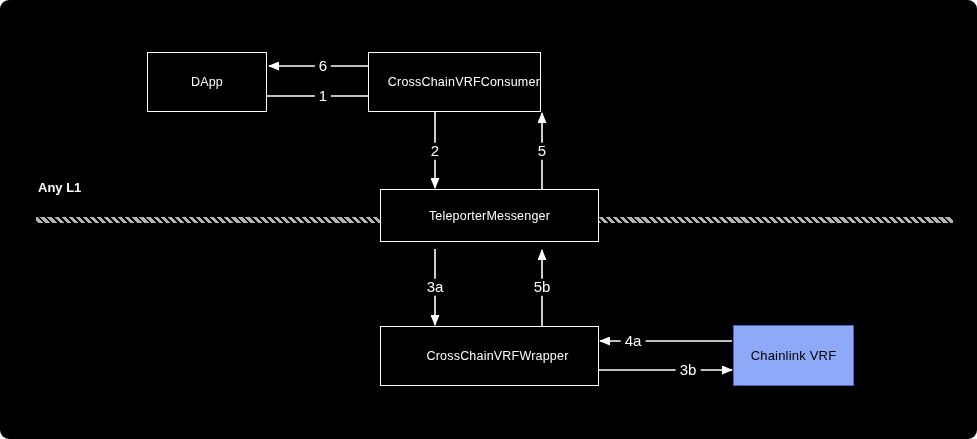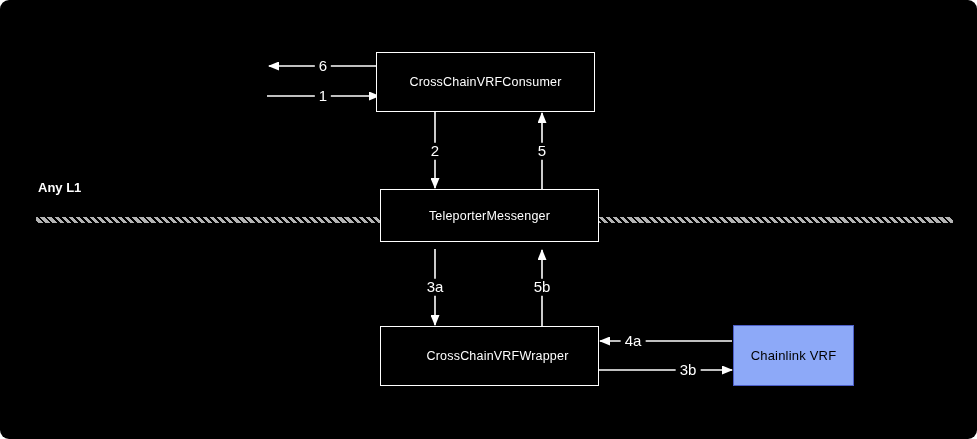--- a/index.html
+++ b/index.html
@@ -30,21 +30,21 @@
     background: #000000;
     border: 1px solid #ffffff;
     color: #ffffff;
     font-size: 12.5px;
     letter-spacing: 0.2px;
     z-index: 2;
     box-sizing: border-box;
     text-align: center;
   }
   .node-dapp      { left: 147px; top: 52px;  width: 120px; height: 60px; }
-  .node-consumer  { left: 376px; top: 52px;  width: 219px; height: 60px; }
+  .node-consumer  { left: 368px; top: 52px;  width: 173px; height: 60px; justify-content: flex-end; }
   .node-teleporter{ left: 380px; top: 189px; width: 219px; height: 53px; }
   .node-wrapper   { left: 380px; top: 326px; width: 219px; height: 60px; padding-left: 16px; }
   .node-chainlink {
     left: 733px; top: 325px; width: 121px; height: 61px;
     background: #8da9f8;
     border: 1px solid #4d5fc8;
     color: #000000;
     font-size: 13px;
   }
   .divider {
@@ -93,20 +93,23 @@
     <line class="edge-line" x1="381" y1="66" x2="269" y2="66" marker-end="url(#arrowhead)"></line>
     <line class="edge-line" x1="267" y1="96" x2="379" y2="96" marker-end="url(#arrowhead)"></line>
     <line class="edge-line" x1="435" y1="112" x2="435" y2="188" marker-end="url(#arrowhead)"></line>
     <line class="edge-line" x1="542" y1="189" x2="542" y2="113" marker-end="url(#arrowhead)"></line>
     <line class="edge-line" x1="435" y1="249" x2="435" y2="325" marker-end="url(#arrowhead)"></line>
     <line class="edge-line" x1="542" y1="326" x2="542" y2="250" marker-end="url(#arrowhead)"></line>
     <line class="edge-line" x1="732" y1="341" x2="600" y2="341" marker-end="url(#arrowhead)"></line>
     <line class="edge-line" x1="599" y1="370" x2="732" y2="370" marker-end="url(#arrowhead)"></line>
   </svg>
 
+  <div class="node node-dapp">
+    <span>DApp</span>
+  </div>
   <div class="node node-consumer">
     <span>CrossChainVRFConsumer</span>
   </div>
   <div class="node node-teleporter">
     <span>TeleporterMessenger</span>
   </div>
   <div class="node node-wrapper">
     <span>CrossChainVRFWrapper</span>
   </div>
   <div class="node node-chainlink">

